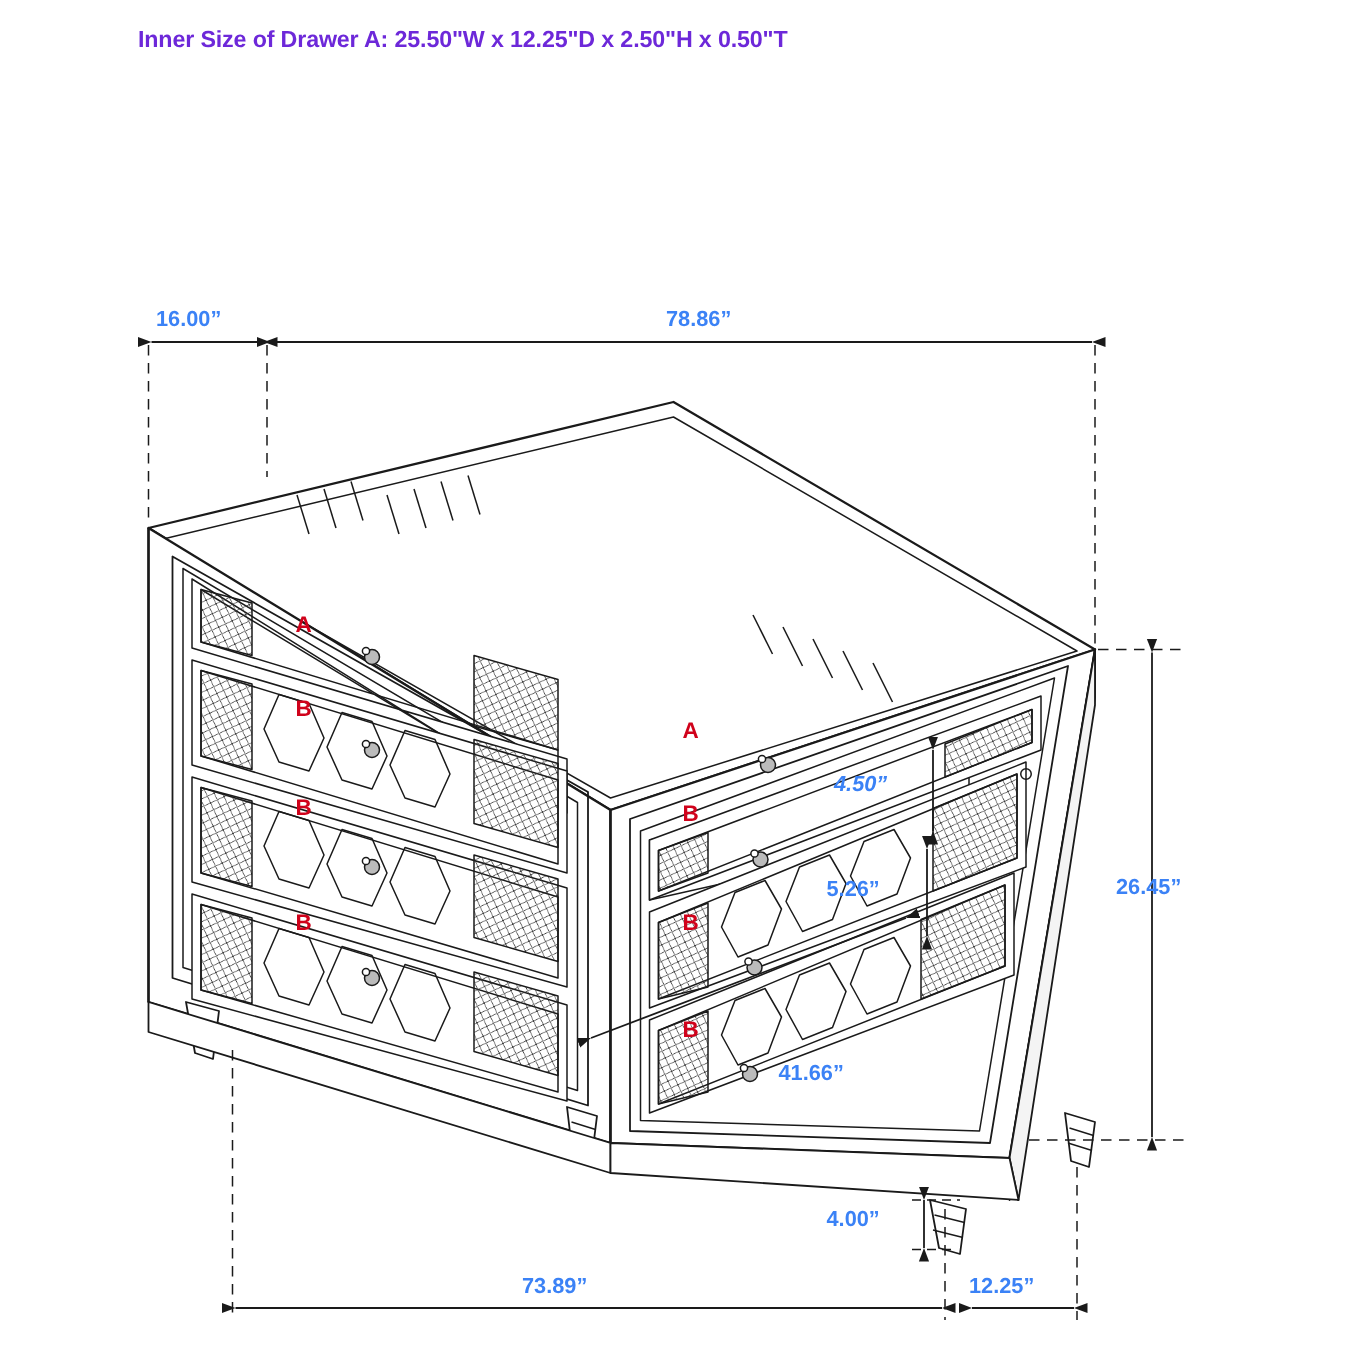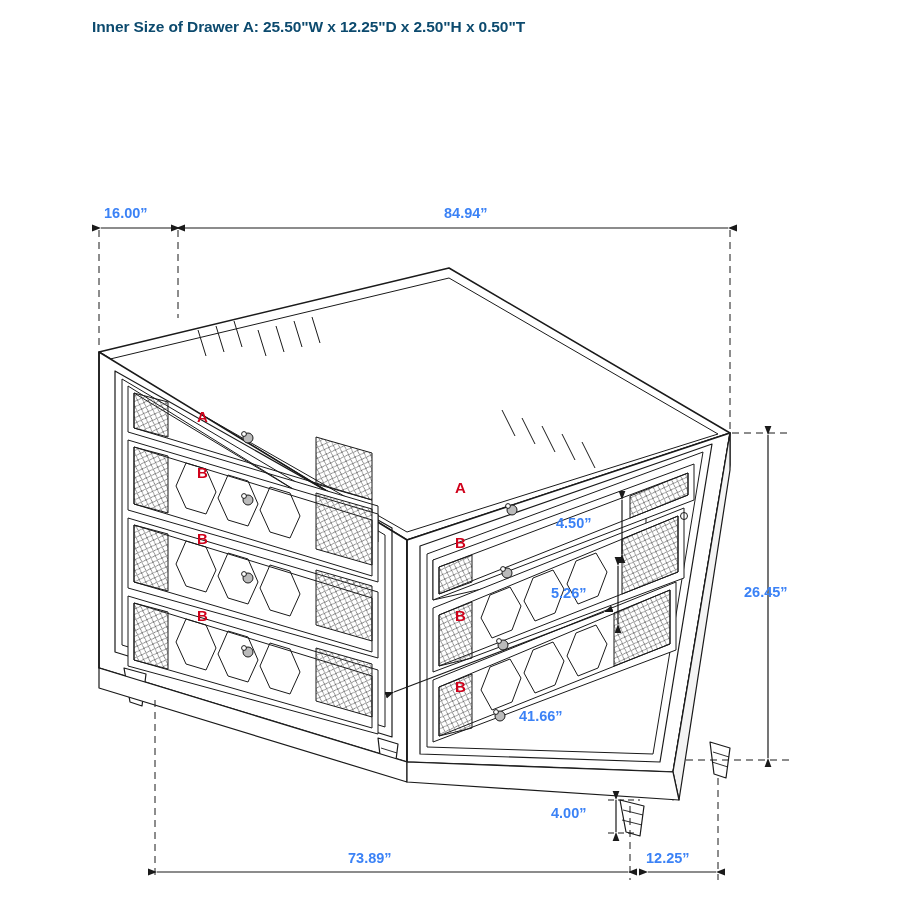--- a/index.html
+++ b/index.html
@@ -13,21 +13,21 @@
     position: relative;
     width: 900px; height: 900px;
     overflow: hidden;
     background: #ffffff;
   }
   .hdr {
     position: absolute;
     left: 92px;
     font-size: 15.5px;
     font-weight: bold;
-    color: #0c4a6e;
+    color: #6d28d9;
     white-space: nowrap;
     letter-spacing: -0.1px;
   }
   #hdr1 { top: 18px; }
   #hdr2 { top: 44px; }
 
   svg#dwg {
     position: absolute;
     left: 0; top: 0;
     width: 900px; height: 900px;
@@ -234,23 +234,23 @@
       <path d="M718,778 L718,880" stroke-dasharray="7,5" stroke-width="1"></path>
       <path d="M648,872 L716,872" marker-start="url(#arrL)" marker-end="url(#arrR)"></path>
 
       <path d="M608,800 L640,800" stroke-dasharray="6,4" stroke-width="1"></path>
       <path d="M608,833 L636,833" stroke-dasharray="6,4" stroke-width="1"></path>
       <path d="M616,800 L616,832" marker-start="url(#arrL)" marker-end="url(#arrR)"></path>
     </g>
   </svg>
 
   <div class="dimtxt" style="left:104px; top:205px;">16.00”</div>
-  <div class="dimtxt" style="left:444px; top:205px;">84.94”</div>
+  <div class="dimtxt" style="left:444px; top:205px;">78.86”</div>
   <div class="dimtxt" style="left:744px; top:584px;">26.45”</div>
-  <div class="dimtxt" style="left:556px; top:515px;">4.50”</div>
+  <div class="dimtxt" style="left:556px; top:515px;font-style:italic;">4.50”</div>
   <div class="dimtxt" style="left:551px; top:585px;">5.26”</div>
   <div class="dimtxt" style="left:519px; top:708px;">41.66”</div>
   <div class="dimtxt" style="left:348px; top:850px;">73.89”</div>
   <div class="dimtxt" style="left:551px; top:805px;text-align:right;">4.00”</div>
   <div class="dimtxt" style="left:646px; top:850px;">12.25”</div>
 
   <div class="lbl" style="left:197px; top:408px;">A</div>
   <div class="lbl" style="left:197px; top:464px;">B</div>
   <div class="lbl" style="left:197px; top:530px;">B</div>
   <div class="lbl" style="left:197px; top:607px;">B</div>

